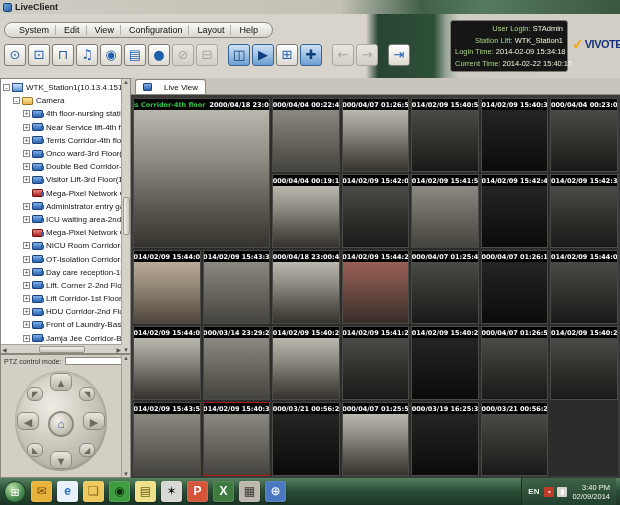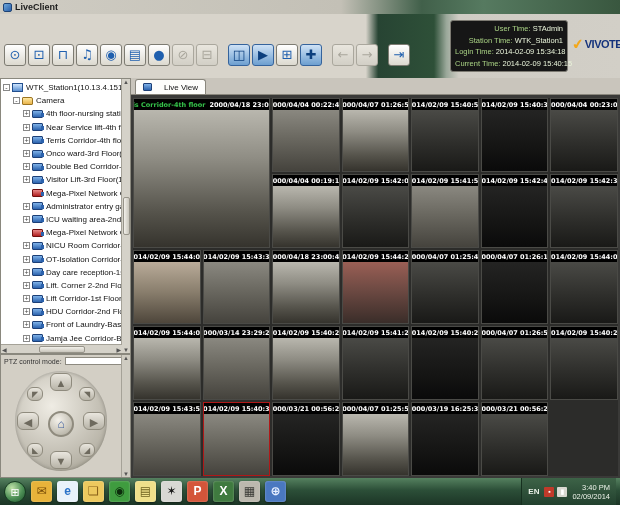--- a/index.html
+++ b/index.html
@@ -129,43 +129,51 @@
 <body>
 
 <div class="app">
 
   <div class="titlebar">
     <span class="appico"></span>
     <span class="title">LiveClient</span>
   </div>
 
   <div class="chrome">
+    <div class="menubar">
+        <span class="menu-item">System</span>
+        <span class="menu-item">Edit</span>
+        <span class="menu-item">View</span>
+        <span class="menu-item">Configuration</span>
+        <span class="menu-item">Layout</span>
+        <span class="menu-item">Help</span>
+      </div>
     <div class="toolbar">
         <button class="tbtn">⊙</button>
         <button class="tbtn">⊡</button>
         <button class="tbtn">⊓</button>
         <button class="tbtn">♫</button>
         <button class="tbtn">◉</button>
         <button class="tbtn">▤</button>
         <button class="tbtn">●</button>
         <button class="tbtn disabled">⊘</button>
         <button class="tbtn disabled">⊟</button>
         <button class="tbtn blue gap">◫</button>
         <button class="tbtn blue">▶</button>
         <button class="tbtn">⊞</button>
         <button class="tbtn blue">✚</button>
         <button class="tbtn disabled gap">←</button>
         <button class="tbtn disabled">→</button>
         <button class="tbtn  gap">⇥</button>
       </div>
     <div class="infobox">
-        <div class="inforow"><span class="lab">User Time: </span><span class="val">STAdmin</span></div>
-        <div class="inforow"><span class="lab">Station Time: </span><span class="val">WTK_Station1</span></div>
+        <div class="inforow"><span class="lab">User Login: </span><span class="val">STAdmin</span></div>
+        <div class="inforow"><span class="lab">Station Lift: </span><span class="val">WTK_Station1</span></div>
         <div class="inforow"><span class="lab">Login Time: </span><span class="val">2014-02-09 15:34:18</span></div>
-        <div class="inforow"><span class="lab">Current Time: </span><span class="val">2014-02-09 15:40:15</span></div>
+        <div class="inforow"><span class="lab">Current Time: </span><span class="val">2014-02-22 15:40:15</span></div>
       </div>
     <div class="logo">
       <span class="bird">✔</span>
       <span class="word">VIVOTEK</span>
     </div>
   </div>
 
   <div class="sidebar">
     <div class="tree">
       <div class="trow">

